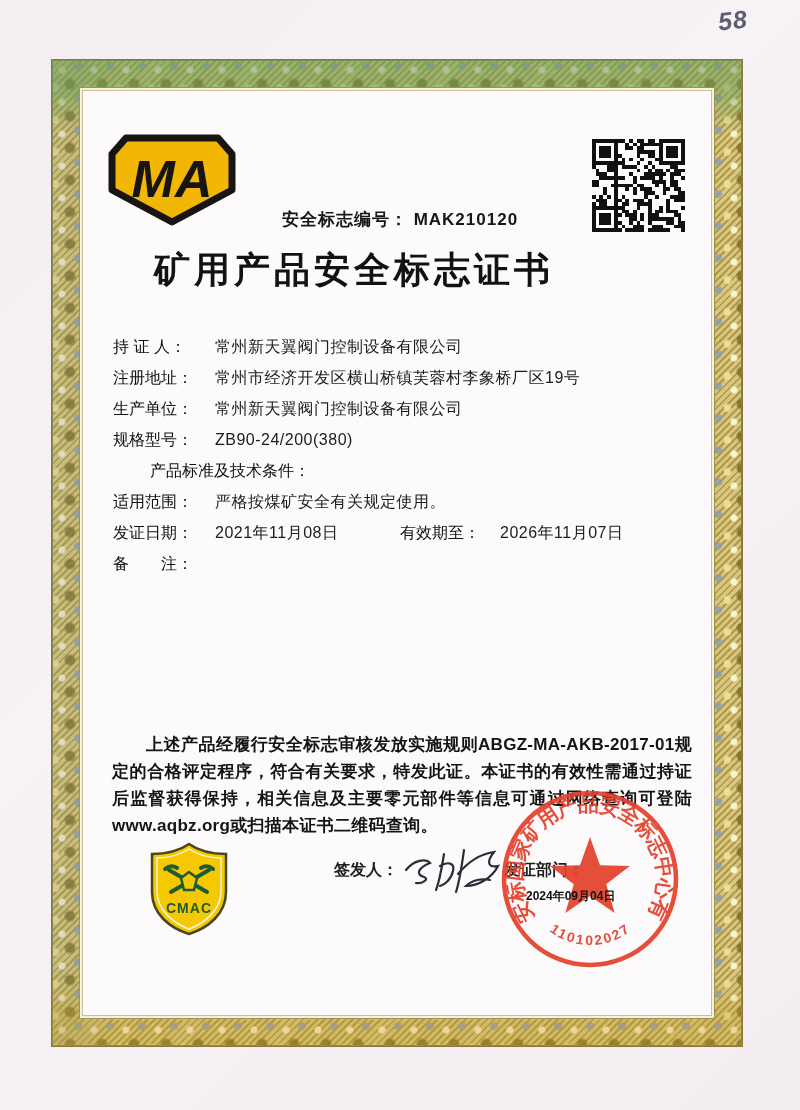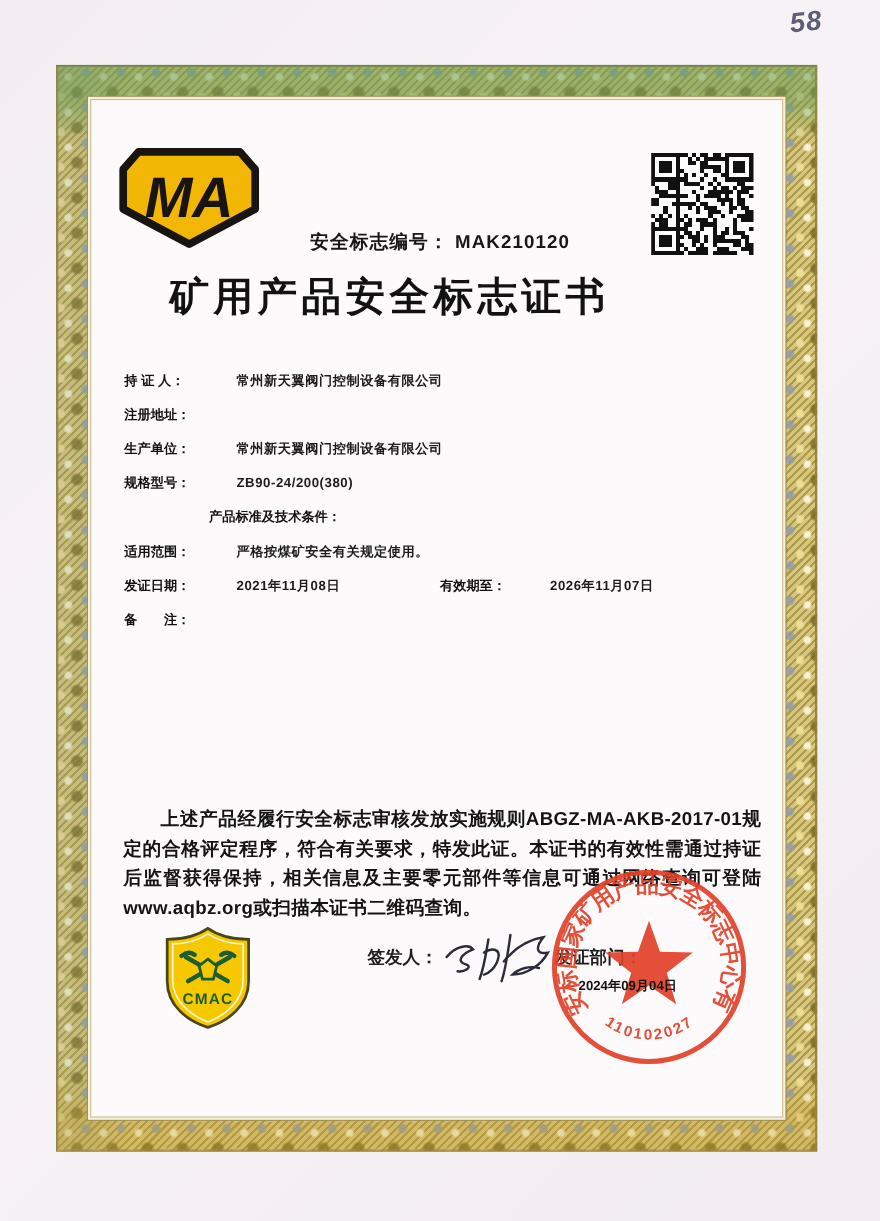--- a/index.html
+++ b/index.html
@@ -46,21 +46,21 @@
   }
   
   .qr{position:absolute;left:592px;top:139px;width:93px;height:93px;}
   
   .cert-title{
     position:absolute;left:0;top:246px;width:708px;text-align:center;
     font-size:36px;font-weight:bold;letter-spacing:4px;color:#121212;
   }
   
   .fields{position:absolute;left:113px;top:336px;width:586px;}
-  .field-row{display:flex;margin-bottom:10px;font-size:12px;line-height:21px;font-weight:bold;color:#1c1c1c;}
+  .field-row{display:flex;margin-bottom:10px;font-size:16px;line-height:21px;font-weight:normal;color:#1c1c1c;}
   .field-label{width:102px;flex:none;color:#111;}
   .row-wide .field-label{width:197px;text-align:right;}
   .field-value{flex:1;letter-spacing:.5px;}
   .row-dates .dval{width:185px;flex:none;}
   .row-dates .dlabel2{width:100px;flex:none;}
   .std-lines span{display:block;}
   
   .statement{
     position:absolute;left:112px;top:731px;width:580px;
     font-size:17px;font-weight:bold;line-height:27px;color:#141414;
@@ -356,20 +356,21 @@
 
   <div class="cert-title">矿用产品安全标志证书</div>
 
   <div class="fields">
     <div class="field-row">
       <span class="field-label">持 证 人：</span>
       <span class="field-value">常州新天翼阀门控制设备有限公司</span>
     </div>
     <div class="field-row">
       <span class="field-label">注册地址：</span>
+      <span class="field-value">常州市经济开发区横山桥镇芙蓉村李象桥厂区19号</span>
     </div>
     <div class="field-row">
       <span class="field-label">生产单位：</span>
       <span class="field-value">常州新天翼阀门控制设备有限公司</span>
     </div>
     <div class="field-row">
       <span class="field-label">规格型号：</span>
       <span class="field-value">ZB90-24/200(380)</span>
     </div>
     <div class="field-row row-wide">

